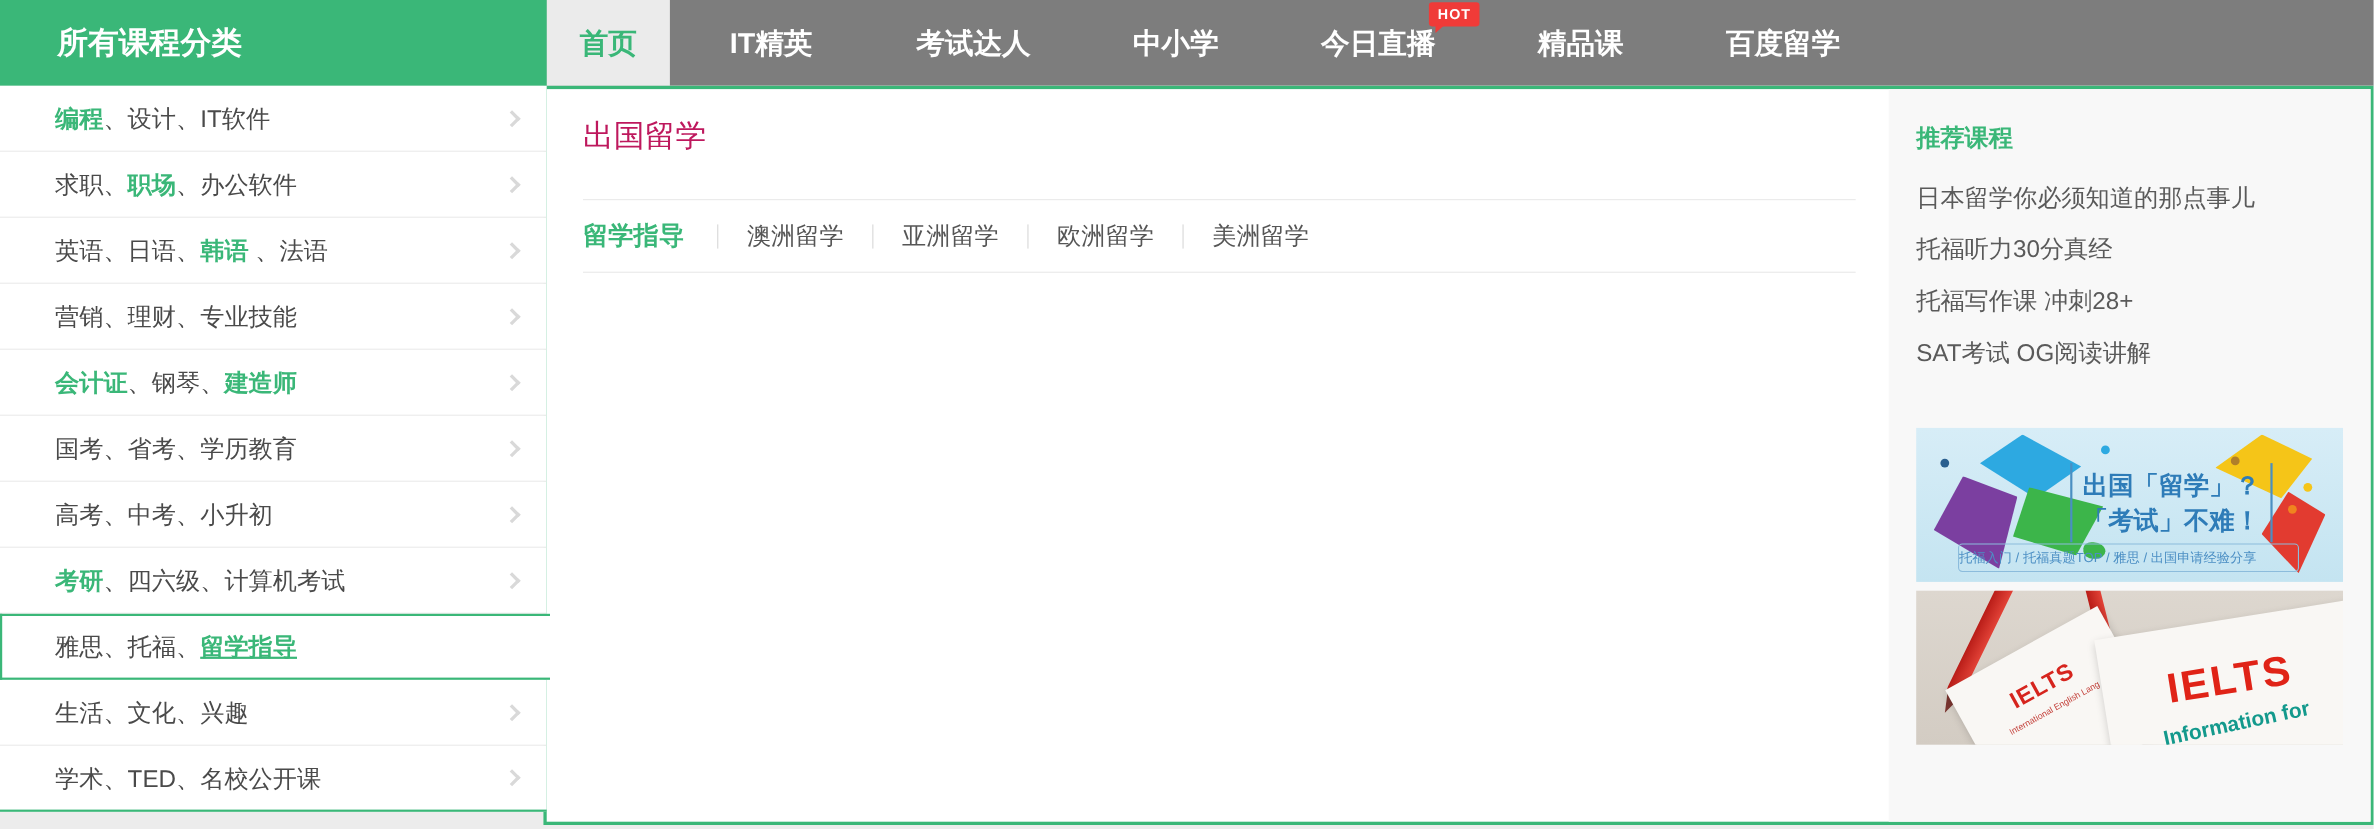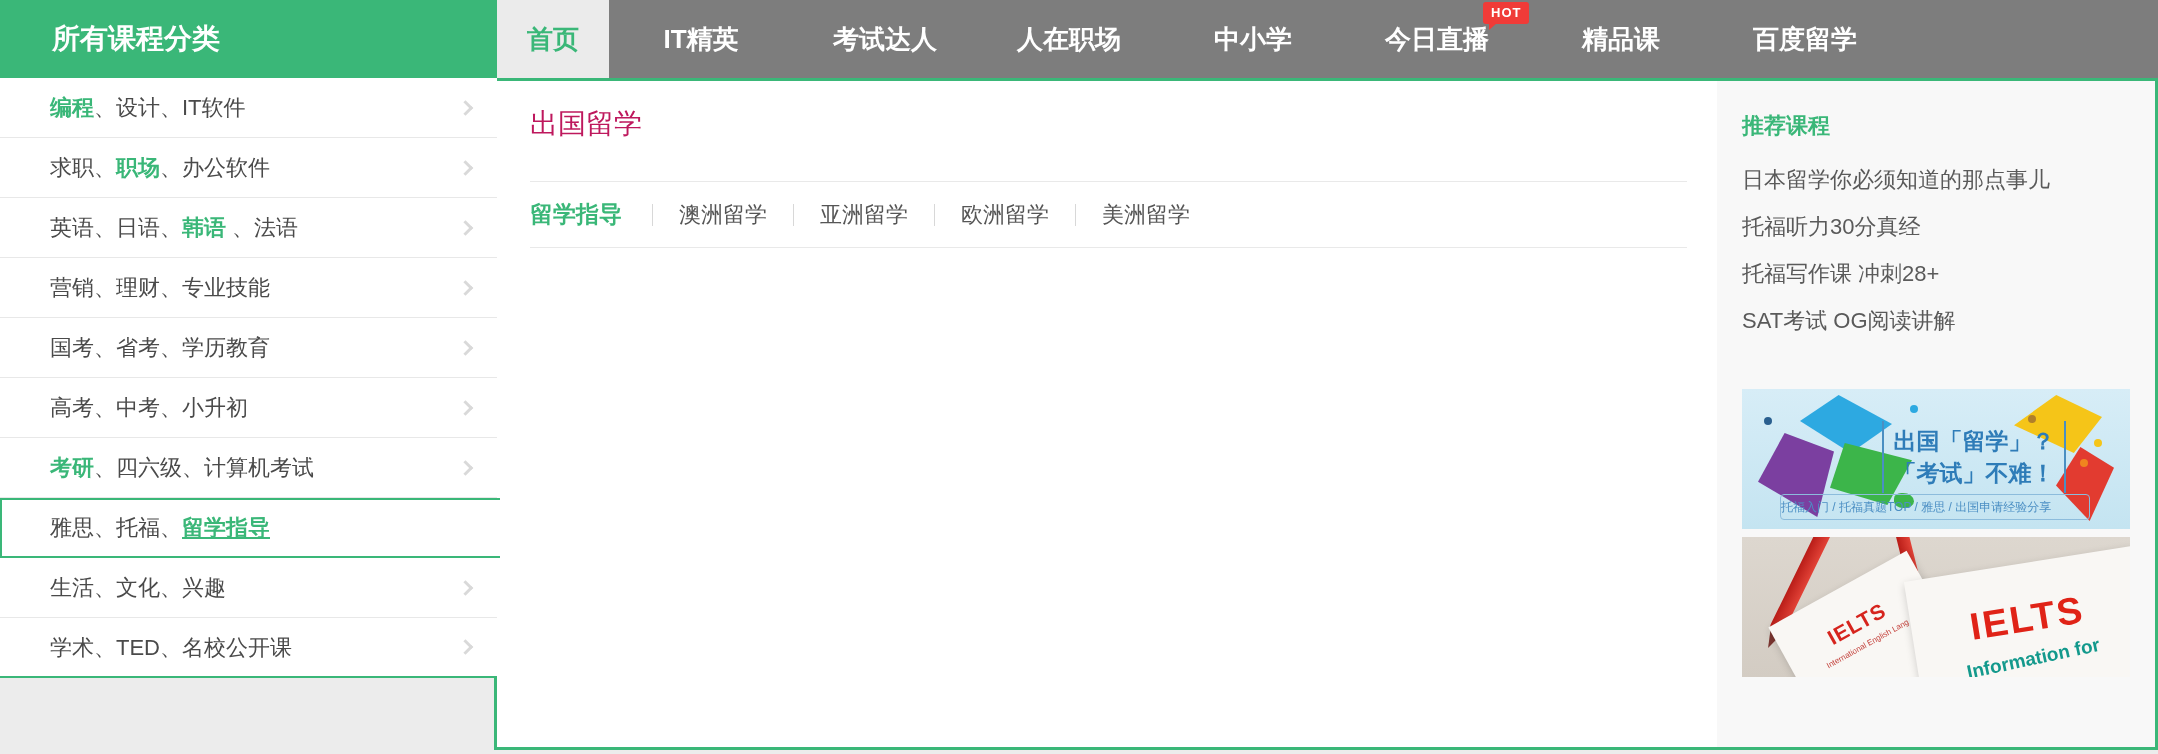--- a/index.html
+++ b/index.html
@@ -104,34 +104,34 @@
 
 <div id="stage">
 
   <div class="sidebar">
     <div class="sb-header">所有课程分类</div>
     <div id="sb-list">
         <div class="sb-row"><span class="g">编程</span><span>、设计、IT软件</span><span class="chev"></span></div>
         <div class="sb-row"><span>求职、</span><span class="g">职场</span><span>、办公软件</span><span class="chev"></span></div>
         <div class="sb-row"><span>英语、日语、</span><span class="g">韩语</span><span> 、法语</span><span class="chev"></span></div>
         <div class="sb-row"><span>营销、理财、专业技能</span><span class="chev"></span></div>
+        <div class="sb-row"><span class="g">会计证</span><span>、钢琴、</span><span class="g">建造师</span><span class="chev"></span></div>
         <div class="sb-row"><span>国考、省考、学历教育</span><span class="chev"></span></div>
         <div class="sb-row"><span>高考、中考、小升初</span><span class="chev"></span></div>
         <div class="sb-row"><span class="g">考研</span><span>、四六级、计算机考试</span><span class="chev"></span></div>
         <div class="sb-row active"><span>雅思、托福、</span><span class="g u">留学指导</span></div>
         <div class="sb-row"><span>生活、文化、兴趣</span><span class="chev"></span></div>
         <div class="sb-row"><span>学术、TED、名校公开课</span><span class="chev"></span></div>
       </div>
   </div>
 
   <div class="nav" id="nav">
       <div class="tab active"><span>首页</span></div>
       <div class="tab"><span>IT精英</span></div>
       <div class="tab"><span>考试达人</span></div>
-      <div class="tab"><span>人在职场</span></div>
       <div class="tab"><span>中小学</span></div>
       <div class="tab"><span>今日直播</span><span class="hot-badge">HOT</span></div>
       <div class="tab"><span>精品课</span></div>
       <div class="tab"><span>百度留学</span></div>
     </div>
 
   <div class="panel">
     <div class="main">
       <div class="panel-title">出国留学</div>
       <div class="rows" id="panel-rows">

